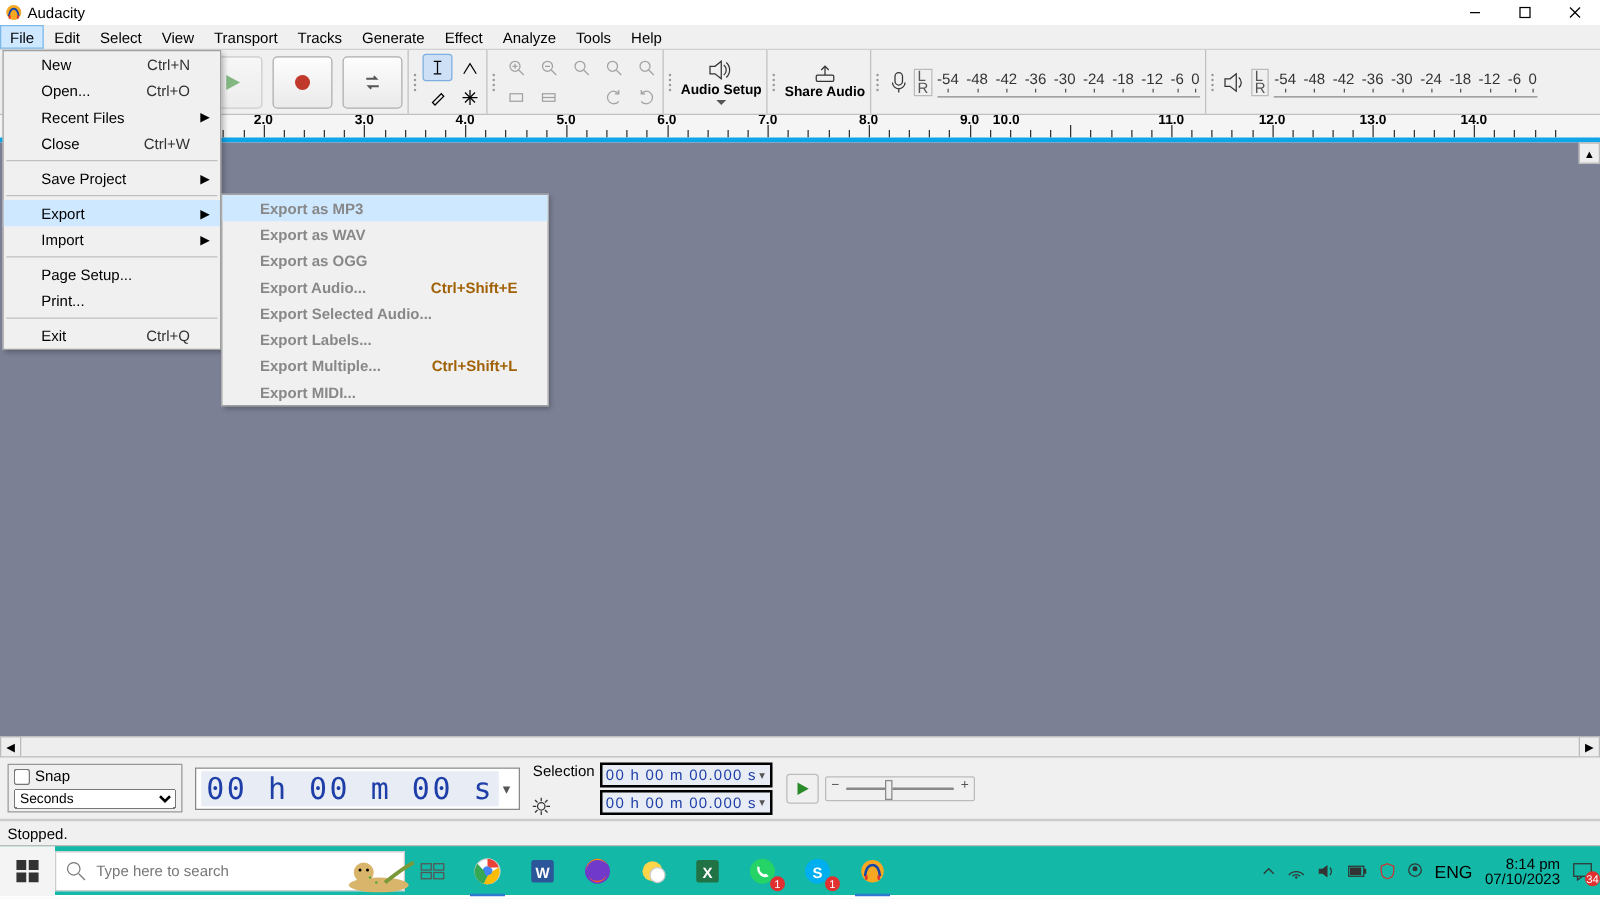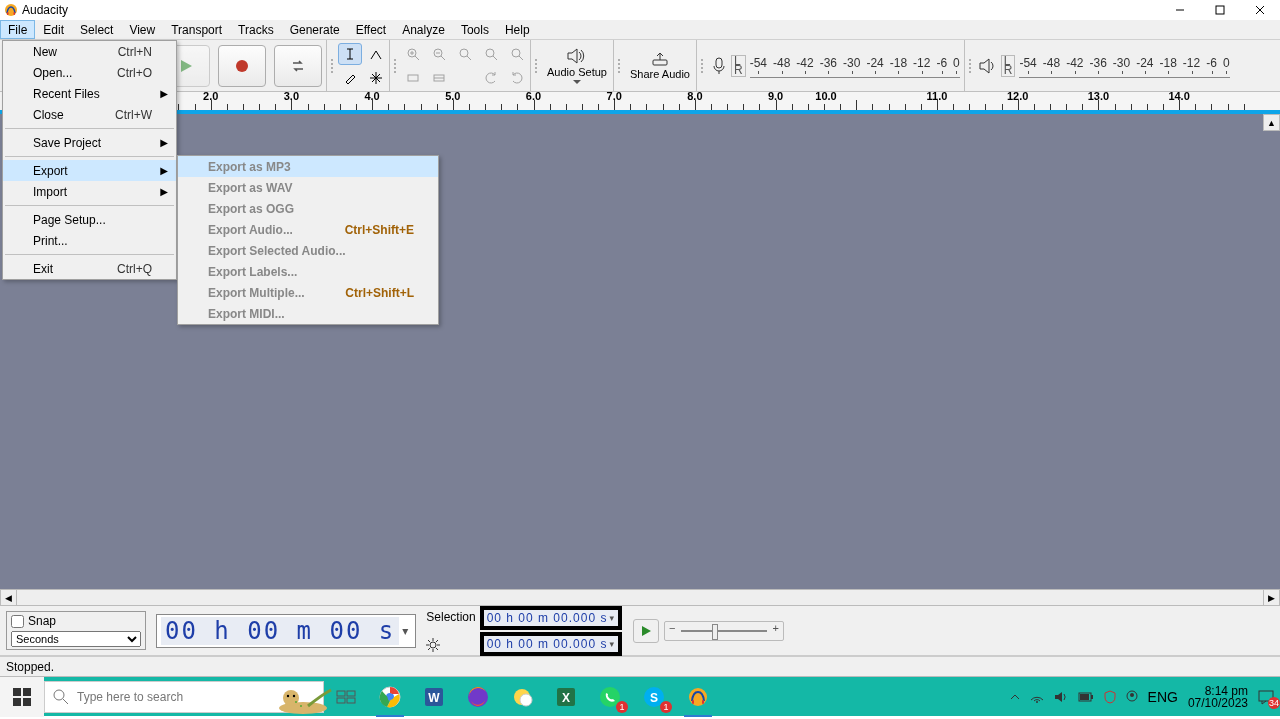--- a/index.html
+++ b/index.html
@@ -33,21 +33,21 @@
 
   
   .tool-row { height: 52px; background:#f0f0f0; display:flex; align-items:stretch; border-bottom:1px solid #c0c0c0; }
   .tool-group { display:flex; align-items:center; border-right:1px solid #c0c0c0; position:relative;}
   .grip { width:6px; align-self:stretch; display:flex; flex-direction:column; justify-content:center; gap:2px; margin:4px 2px;}
   .grip span{display:block;width:2px;height:2px;background:#999;border-radius:1px;margin:0 auto;}
   .big-btn { width:48px; height:42px; margin:4px; border:1px solid #adadad; border-radius:4px; background:linear-gradient(#fdfdfd,#eaeaea); display:flex; align-items:center; justify-content:center;}
   .sm-btn { width:24px; height:22px; margin:1px; border:1px solid transparent; border-radius:3px; display:flex; align-items:center; justify-content:center;}
   .tool-grid { display:flex; flex-direction:column; }
   .tool-grid .row{display:flex;}
-  .stack-btn { width:72px; height:50px; display:flex; flex-direction:column; align-items:center; justify-content:center; gap:2px; }
+  .stack-btn { width:72px; height:50px; display:flex; flex-direction:column; align-items:center; justify-content:center; gap:2px;font-weight:bold; }
   .stack-btn .lbl{font-size:11px;}
 
   
   .meter-block{display:flex;align-items:center;gap:4px;padding:0 4px;}
   .lr-box{display:flex;flex-direction:column;font-size:9px;line-height:9px;color:#555;border:1px solid #bbb;padding:1px 2px;}
   .meter-scale{display:flex;gap:6px;font-size:9px;color:#333;height:18px;align-items:center;position:relative;}
   .meter-scale span{position:relative;}
   .meter-scale span::before{content:"";position:absolute;left:50%;bottom:-4px;width:1px;height:3px;background:#555;}
   .slider-bar{position:relative;height:6px;border-bottom:1px solid #888;}
 
@@ -67,21 +67,21 @@
   
   .bottom-bar{height:50px;background:#f0f0f0;display:flex;align-items:center;gap:10px;padding:0 6px;border-bottom:1px solid #ccc;}
   .snap-box{border:1px solid #999;padding:2px 4px;display:flex;flex-direction:column;gap:3px;width:140px;}
   .snap-box .row1{display:flex;align-items:center;gap:4px;}
   .snap-box select{font-size:11px;width:100%;}
   .time-display{border:1px solid #888;background:#fff;padding:2px 4px;display:flex;align-items:center;}
   .time-display .digits{font-family:"Lucida Console",monospace;font-size:24px;color:#1e3ea8;letter-spacing:2px;background:#e8ecf4;padding:0 4px;}
   .time-display .drop{width:12px;text-align:center;color:#555;}
   .sel-box{display:flex;align-items:center;gap:4px;}
   .sel-box .col{display:flex;flex-direction:column;gap:2px;}
-  .small-time{border:4px solid #000000;background:#e8ecf4;font-family:"Lucida Console",monospace;font-size:11px;color:#1e3ea8;padding:1px 3px;letter-spacing:1px;display:flex;align-items:center;}
+  .small-time{border:2px solid #000000;background:#e8ecf4;font-family:"Lucida Console",monospace;font-size:11px;color:#1e3ea8;padding:1px 3px;letter-spacing:1px;display:flex;align-items:center;}
   .small-time .drop{font-size:9px;margin-left:2px;color:#555;}
   .play-speed{display:flex;align-items:center;gap:4px;}
   .speed-slider{width:120px;height:20px;position:relative;border:1px solid #bbb;border-radius:2px;}
   .speed-slider::before{content:"−";position:absolute;left:4px;top:0;font-size:11px;color:#555;}
   .speed-slider::after{content:"+";position:absolute;right:4px;top:0;font-size:11px;color:#555;}
   .speed-slider .track{position:absolute;left:16px;right:16px;top:50%;height:2px;background:#888;transform:translateY(-1px);}
   .speed-slider .thumb{position:absolute;left:40%;top:2px;width:6px;height:16px;background:#eee;border:1px solid #888;}
 
   
   .status-bar{height:20px;background:#f0f0f0;border-top:1px solid #ccc;display:flex;align-items:center;padding:0 6px;font-size:12px;}
@@ -513,21 +513,21 @@
     <div class="tick" style="left: 727.18px;"></div>
     <div class="tick" style="left: 743.32px;"></div>
     <div class="tick" style="left: 759.46px;"></div>
     <div class="tick major" style="left: 775.6px;"></div>
     <div class="tlabel" style="left: 775.6px;">9.0</div>
     <div class="tick" style="left: 791.74px;"></div>
     <div class="tick" style="left: 807.88px;"></div>
     <div class="tick" style="left: 824.02px;"></div>
     <div class="tick" style="left: 840.16px;"></div>
     <div class="tick major" style="left: 856.3px;"></div>
-    <div class="tlabel" style="left: 826px;">10.0</div>
+    <div class="tlabel" style="left: 805px;">10.0</div>
     <div class="tick" style="left: 872.44px;"></div>
     <div class="tick" style="left: 888.58px;"></div>
     <div class="tick" style="left: 904.72px;"></div>
     <div class="tick" style="left: 920.86px;"></div>
     <div class="tick major" style="left: 937px;"></div>
     <div class="tlabel" style="left: 937px;">11.0</div>
     <div class="tick" style="left: 953.14px;"></div>
     <div class="tick" style="left: 969.28px;"></div>
     <div class="tick" style="left: 985.42px;"></div>
     <div class="tick" style="left: 1001.56px;"></div>

